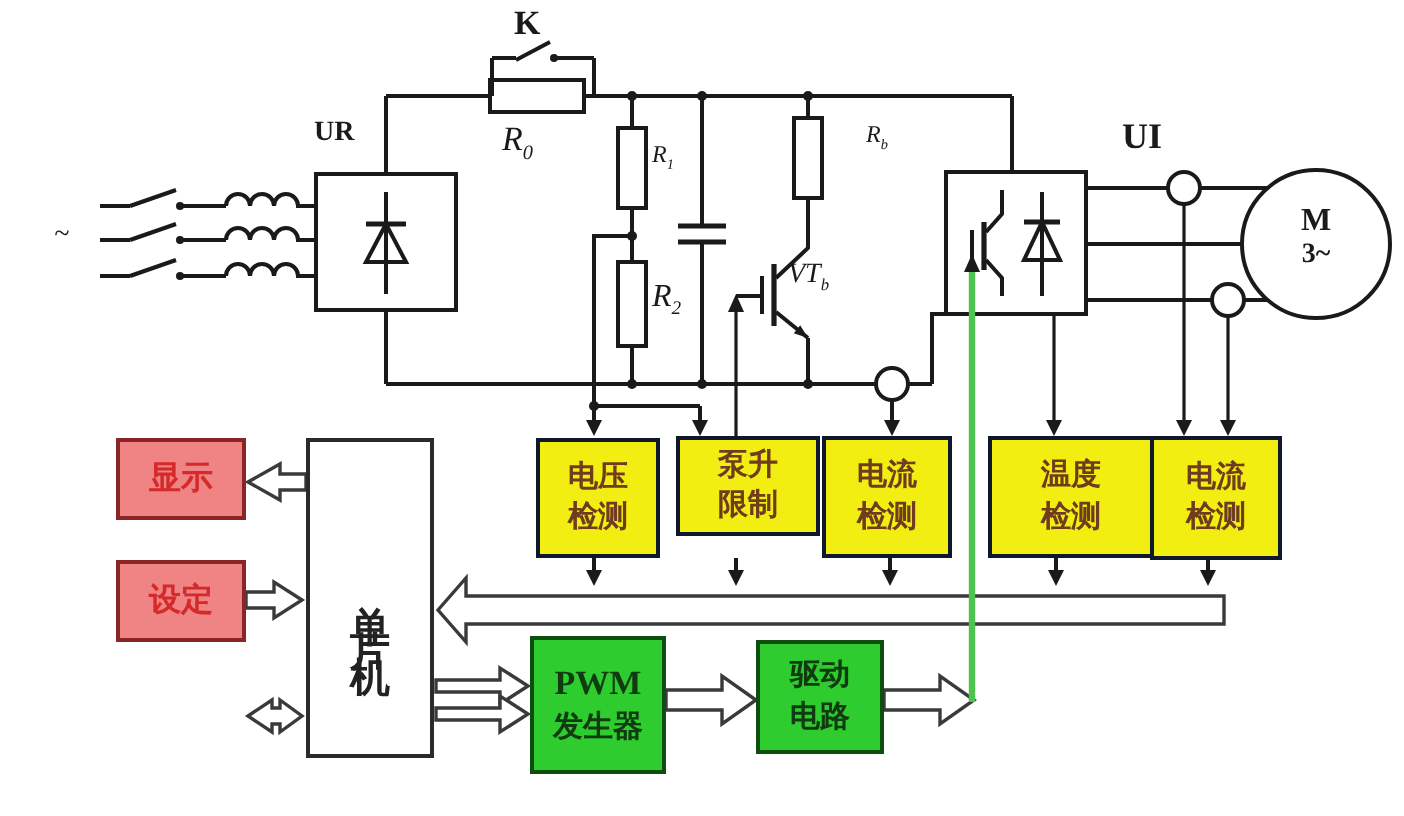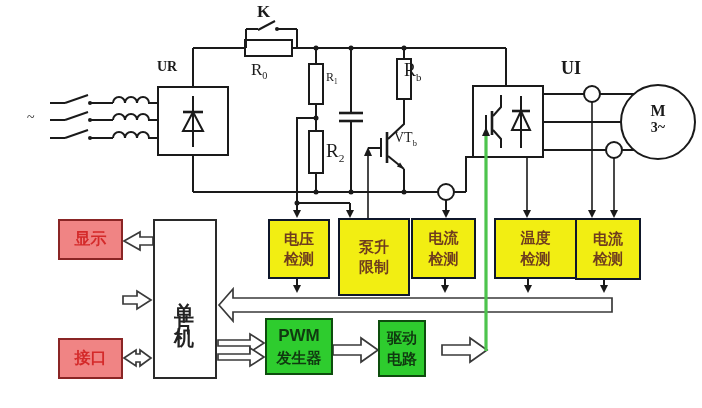--- a/index.html
+++ b/index.html
@@ -10,33 +10,33 @@
   #wires{position:absolute;left:0;top:0;z-index:1;}
   .wire{stroke:var(--wire,#1a1a1a);stroke-width:2;fill:none;}
   .thin{stroke-width:1.6;}
   .plate{stroke:var(--wire,#1a1a1a);stroke-width:2.6;fill:none;}
   .comp{fill:#ffffff;stroke:var(--wire,#1a1a1a);stroke-width:2;}
   .dot{fill:var(--wire,#1a1a1a);stroke:none;}
   .ah{fill:var(--wire,#1a1a1a);stroke:none;}
   .blockarrow{fill:#ffffff;stroke:#3a3a3a;stroke-width:1.7;stroke-linejoin:miter;}
   .gate{stroke:var(--gate-wire,#4dc44d);stroke-width:3.2;fill:none;}
   .box{position:absolute;z-index:2;display:flex;flex-direction:column;align-items:center;
-       justify-content:center;text-align:right;font-weight:bold;box-sizing:border-box;}
+       justify-content:center;text-align:right;font-weight:bold;box-sizing:border-box;font-family:Liberation Serif, serif;}
   .detect{background:var(--detect-fill,#f2ee12);border:2px solid #0f172a;
           color:var(--detect-text,#6f3d1e);font-size:15px;line-height:1.35;}
   .io{background:var(--io-fill,#f08484);border:2px solid #8a2525;
       color:var(--io-text,#d42a2a);font-size:16px;}
   .greenbox{background:var(--green-fill,#2ecc2e);border:2px solid #0d4d0d;
       color:var(--green-text,#103a10);font-size:15px;line-height:1.35;}
   .mcu{background:#ffffff;border:2px solid #2a2a2a;color:#222;font-size:20px;}
   .mcu .vtext{writing-mode:vertical-lr;text-orientation:upright;letter-spacing:13px;
       padding-top:13px;font-weight:bold;}
   .lbl{position:absolute;z-index:3;color:#1a1a1a;white-space:nowrap;}
   .serif{font-family:"Liberation Serif","DejaVu Serif",serif;}
-  .ital{}
+  .ital{font-style:italic;}
   .b{font-weight:bold;}
   .sub{font-size:0.6em;vertical-align:sub;}
   .motor-lbl{display:flex;flex-direction:column;align-items:center;line-height:1.1;}
 </style>
 </head>
 <body>
 
 <div id="stage">
 
 <svg id="wires" width="702" height="408" viewBox="0 0 702 408">
@@ -206,65 +206,65 @@
 
   <g>
     <line class="gate" x1="486" y1="351" x2="486" y2="133"></line>
     <polygon class="ah" points="486,127 482,136 490,136"></polygon>
   </g>
 </svg>
 
 <div class="box io" style="left:58px;top:219px;width:65px;height:41px;">
   <span>显示</span>
 </div>
-<div class="box io" style="left:58px;top:338px;width:65px;height:41px;">
-  <span>接口</span>
+<div class="box io" style="left:58px;top:280px;width:65px;height:41px;">
+  <span>设定</span>
 </div>
 
 <div class="box mcu" style="left:153px;top:219px;width:64px;height:160px;">
   <span class="vtext">单片机</span>
 </div>
 
 <div class="box detect" style="left:268px;top:219px;width:62px;height:60px;">
   <span>电压</span>
   <span>检测</span>
 </div>
-<div class="box detect" style="left:338px;top:218px;width:72px;height:78px;">
+<div class="box detect" style="left:338px;top:218px;width:72px;height:50px;">
   <span>泵升</span>
   <span>限制</span>
 </div>
 <div class="box detect" style="left:411px;top:218px;width:65px;height:61px;">
   <span>电流</span>
   <span>检测</span>
 </div>
 <div class="box detect" style="left:494px;top:218px;width:83px;height:61px;">
   <span>温度</span>
   <span>检测</span>
 </div>
 <div class="box detect" style="left:575px;top:218px;width:66px;height:62px;">
   <span>电流</span>
   <span>检测</span>
 </div>
 
-<div class="box greenbox" style="left:265px;top:318px;width:68px;height:57px;">
+<div class="box greenbox" style="left:265px;top:318px;width:68px;height:69px;">
   <span style="font-size:17px;">PWM</span>
   <span>发生器</span>
 </div>
-<div class="box greenbox" style="left:378px;top:320px;width:48px;height:57px;">
+<div class="box greenbox" style="left:378px;top:320px;width:64px;height:57px;">
   <span>驱动</span>
   <span>电路</span>
 </div>
 
 <span class="lbl serif ital" style="left:27px;top:110px;font-size:14px;">~</span>
 <span class="lbl serif b" style="left:157px;top:59px;font-size:14px;">UR</span>
 <span class="lbl serif b" style="left:257px;top:2px;font-size:17px;">K</span>
 <span class="lbl serif ital" style="left:251px;top:60px;font-size:17px;"><span>R</span><span class="sub">0</span></span>
 <span class="lbl serif ital" style="left:326px;top:70px;font-size:12px;"><span>R</span><span class="sub">1</span></span>
-<span class="lbl serif ital" style="left:326px;top:140px;font-size:19px;"><span>R</span><span class="sub">2</span></span>
-<span class="lbl serif ital" style="left:404px;top:60px;font-size:18px;"><span>R</span><span class="sub">b</span></span>
+<span class="lbl serif ital" style="left:326px;top:140px;font-size:16px;"><span>R</span><span class="sub">2</span></span>
+<span class="lbl serif ital" style="left:433px;top:60px;font-size:12px;"><span>R</span><span class="sub">b</span></span>
 <span class="lbl serif ital" style="left:394px;top:130px;font-size:14px;"><span>VT</span><span class="sub">b</span></span>
 <span class="lbl serif b" style="left:513px;top:58px;font-size:18px;margin-left:48px;">UI</span>
 <div class="lbl serif b motor-lbl" style="left:638px;top:102px;width:40px;font-size:16px;">
   <span>M</span>
   <span style="font-size:14px;">3~</span>
 </div>
 
 </div>
 
 </body></html>

